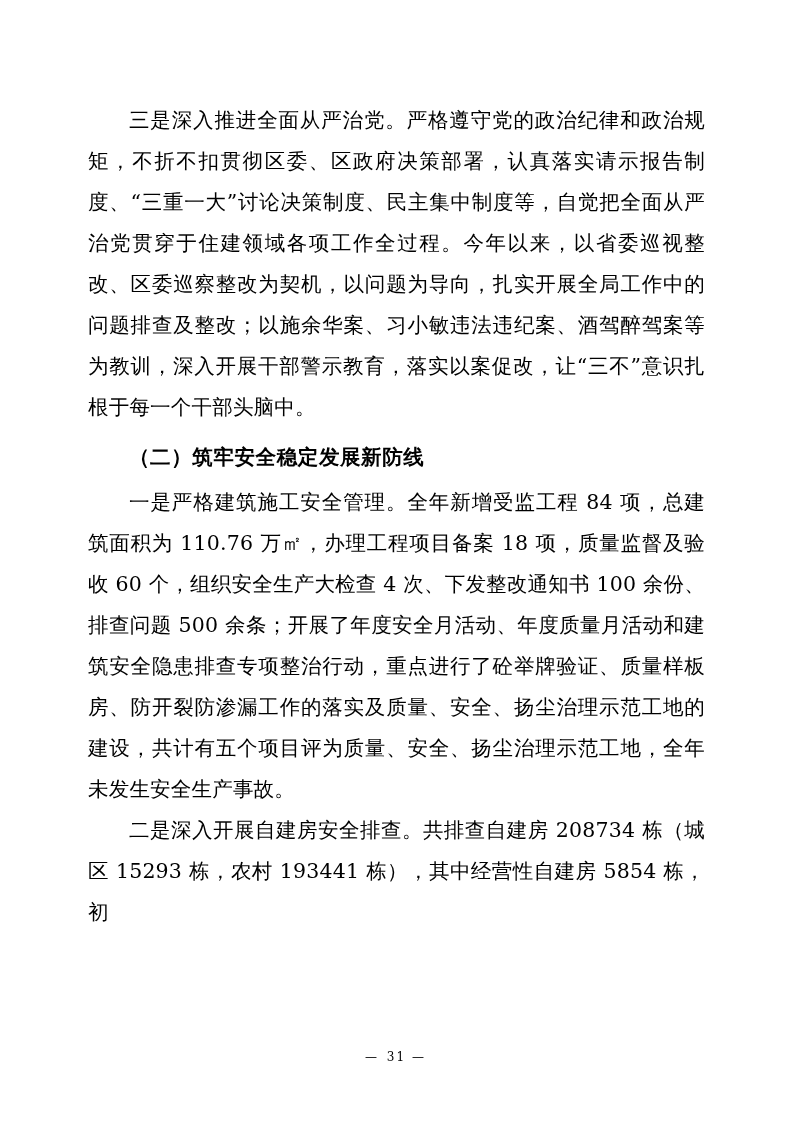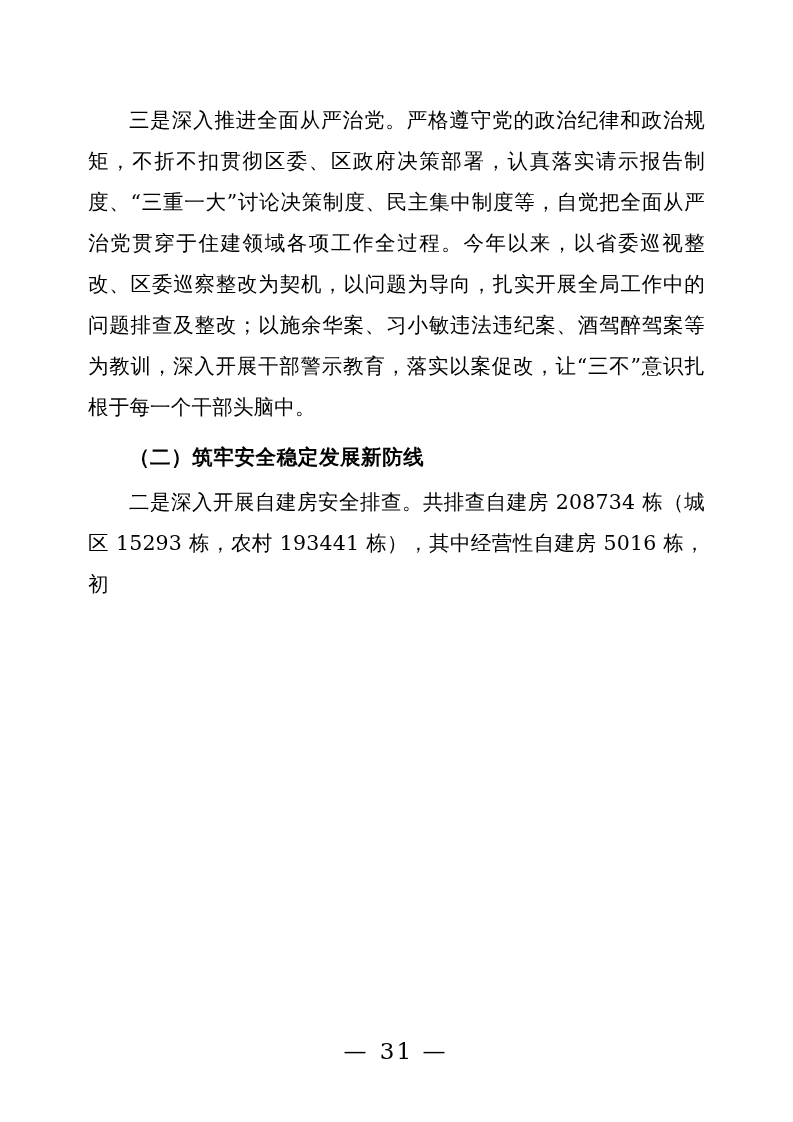--- a/index.html
+++ b/index.html
@@ -49,43 +49,44 @@
   }
   .spacer-sm {
     height: 3px;
   }
   .footer {
     position: absolute;
     left: 0;
     right: 0;
     bottom: 58px;
     text-align: center;
-    font-size: 23px;
+    font-size: 12px;
     font-family: "DejaVu Serif", serif;
     letter-spacing: 2px;
   }
   .footer .dash {
     letter-spacing: 4px;
   }
 </style>
 </head>
 <body>
 
 <div class="page">
   <div class="doc-body">
 
     <p class="para">三是深入推进全面从严治党。严格遵守党的政治纪律和政治规矩，不折不扣贯彻区委、区政府决策部署，认真落实请示报告制度、“三重一大”讨论决策制度、民主集中制度等，自觉把全面从严治党贯穿于住建领域各项工作全过程。今年以来，以省委巡视整改、区委巡察整改为契机，以问题为导向，扎实开展全局工作中的问题排查及整改；以施余华案、习小敏违法违纪案、酒驾醉驾案等为教训，深入开展干部警示教育，落实以案促改，让“三不”意识扎根于每一个干部头脑中。</p>
 
     <div class="spacer-sm"></div>
 
     <p class="heading">（二）筑牢安全稳定发展新防线</p>
 
 
+    <p class="para">一是严格建筑施工安全管理。全年新增受监工程 84 项，总建筑面积为 110.76 万㎡，办理工程项目备案 18 项，质量监督及验收 60 个，组织安全生产大检查 4 次、下发整改通知书 100 余份、排查问题 500 余条；开展了年度安全月活动、年度质量月活动和建筑安全隐患排查专项整治行动，重点进行了砼举牌验证、质量样板房、防开裂防渗漏工作的落实及质量、安全、扬尘治理示范工地的建设，共计有五个项目评为质量、安全、扬尘治理示范工地，全年未发生安全生产事故。</p>
 
-    <p class="para">二是深入开展自建房安全排查。共排查自建房 208734 栋（城区 15293 栋，农村 193441 栋），其中经营性自建房 5016 栋，初</p>
+    <p class="para">二是深入开展自建房安全排查。共排查自建房 208734 栋（城区 15293 栋，农村 193441 栋），其中经营性自建房 5854 栋，初</p>
 
   </div>
 
   <div class="footer">
     <span class="dash">—</span>
     <span>31</span>
     <span class="dash">—</span>
   </div>
 </div>
 

